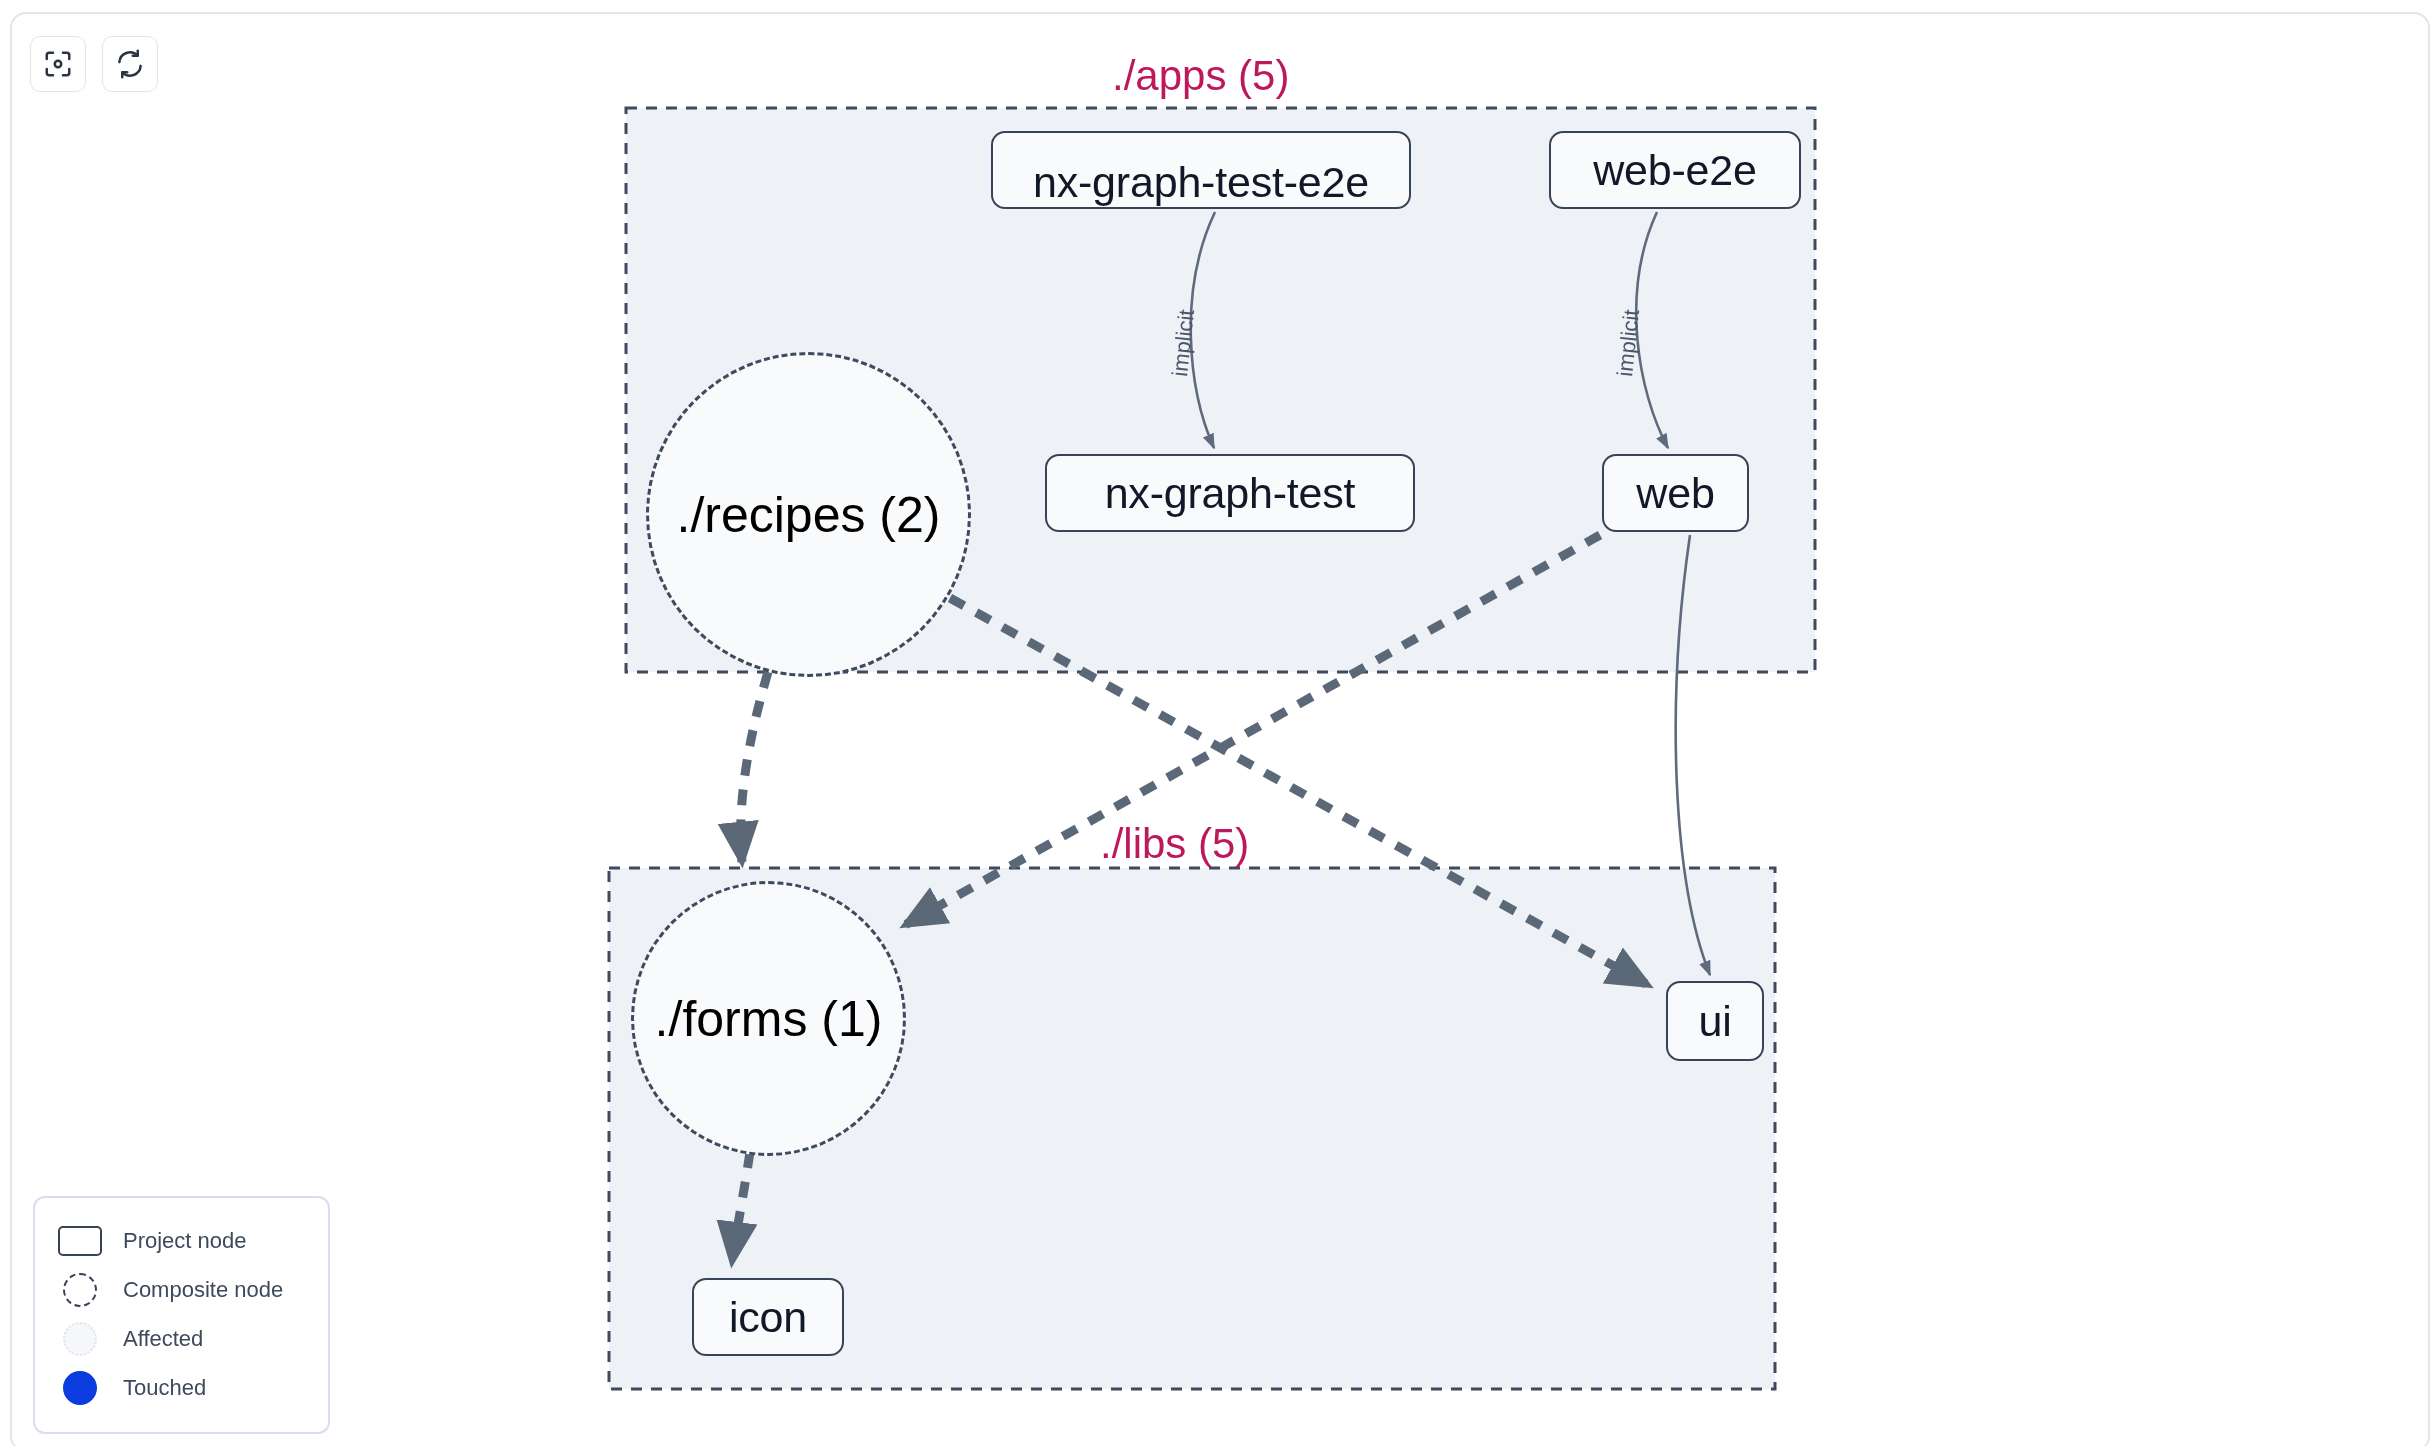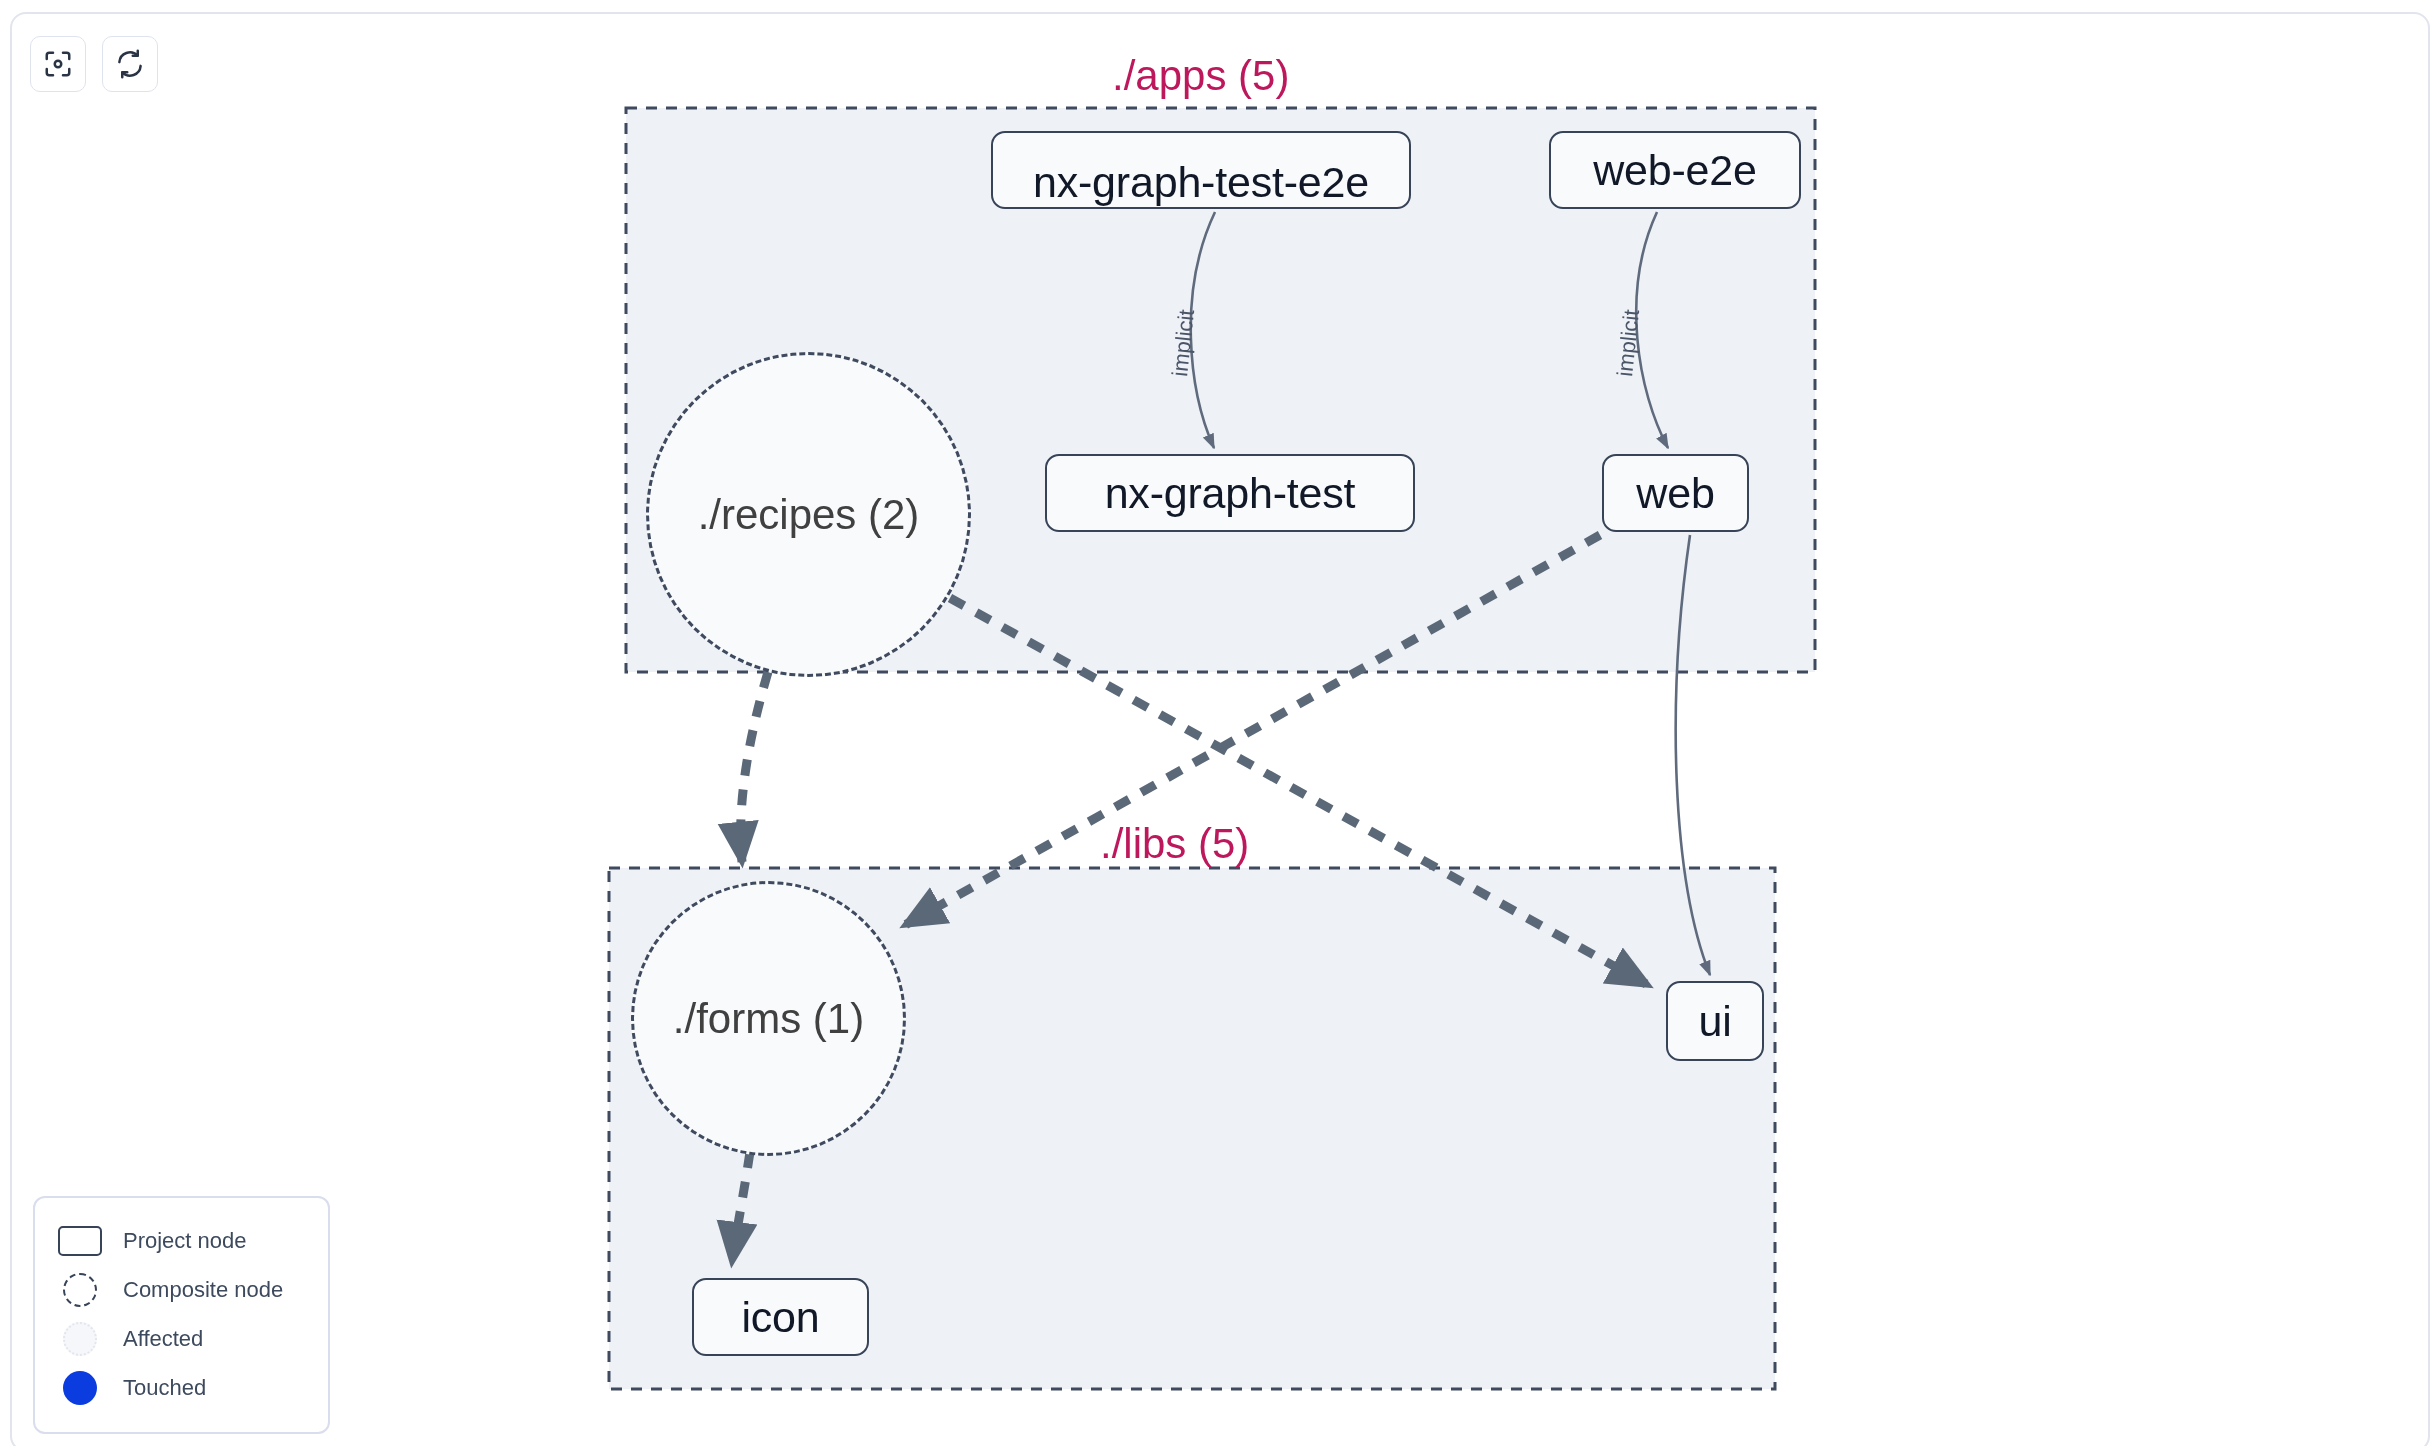--- a/index.html
+++ b/index.html
@@ -70,22 +70,22 @@
     border-radius: 14px;
     color: #111827;
     font-size: 43px;
     letter-spacing: -0.2px;
     white-space: nowrap;
   }
   .node.composite {
     background: #f8fafc;
     border: 3px dashed #3f4a5f;
     border-radius: 50%;
-    color: #404040;
-    font-size: 42px;
+    color: #000000;
+    font-size: 50px;
     white-space: nowrap;
   }
 
   
   .group-label {
     position: absolute;
     font-size: 42px;
     color: #be185d;
     white-space: nowrap;
     z-index: 18;
@@ -253,21 +253,21 @@
   </div>
 
   <div class="node composite" style="left:631px; top:881px; width:275px; height:275px;">
     <span>./forms (1)</span>
   </div>
 
   <div class="node project" style="left:1666px; top:981px; width:98px; height:80px;">
     <span>ui</span>
   </div>
 
-  <div class="node project" style="left:692px; top:1278px; width:177px; height:78px;">
+  <div class="node project" style="left:692px; top:1278px; width:152px; height:78px;">
     <span>icon</span>
   </div>
 
   <div id="legend">
     <div class="legend-row">
       <span class="legend-swatch">
           <span class="sw-project"></span>
         </span>
       <span class="legend-text">Project node</span>
     </div>

